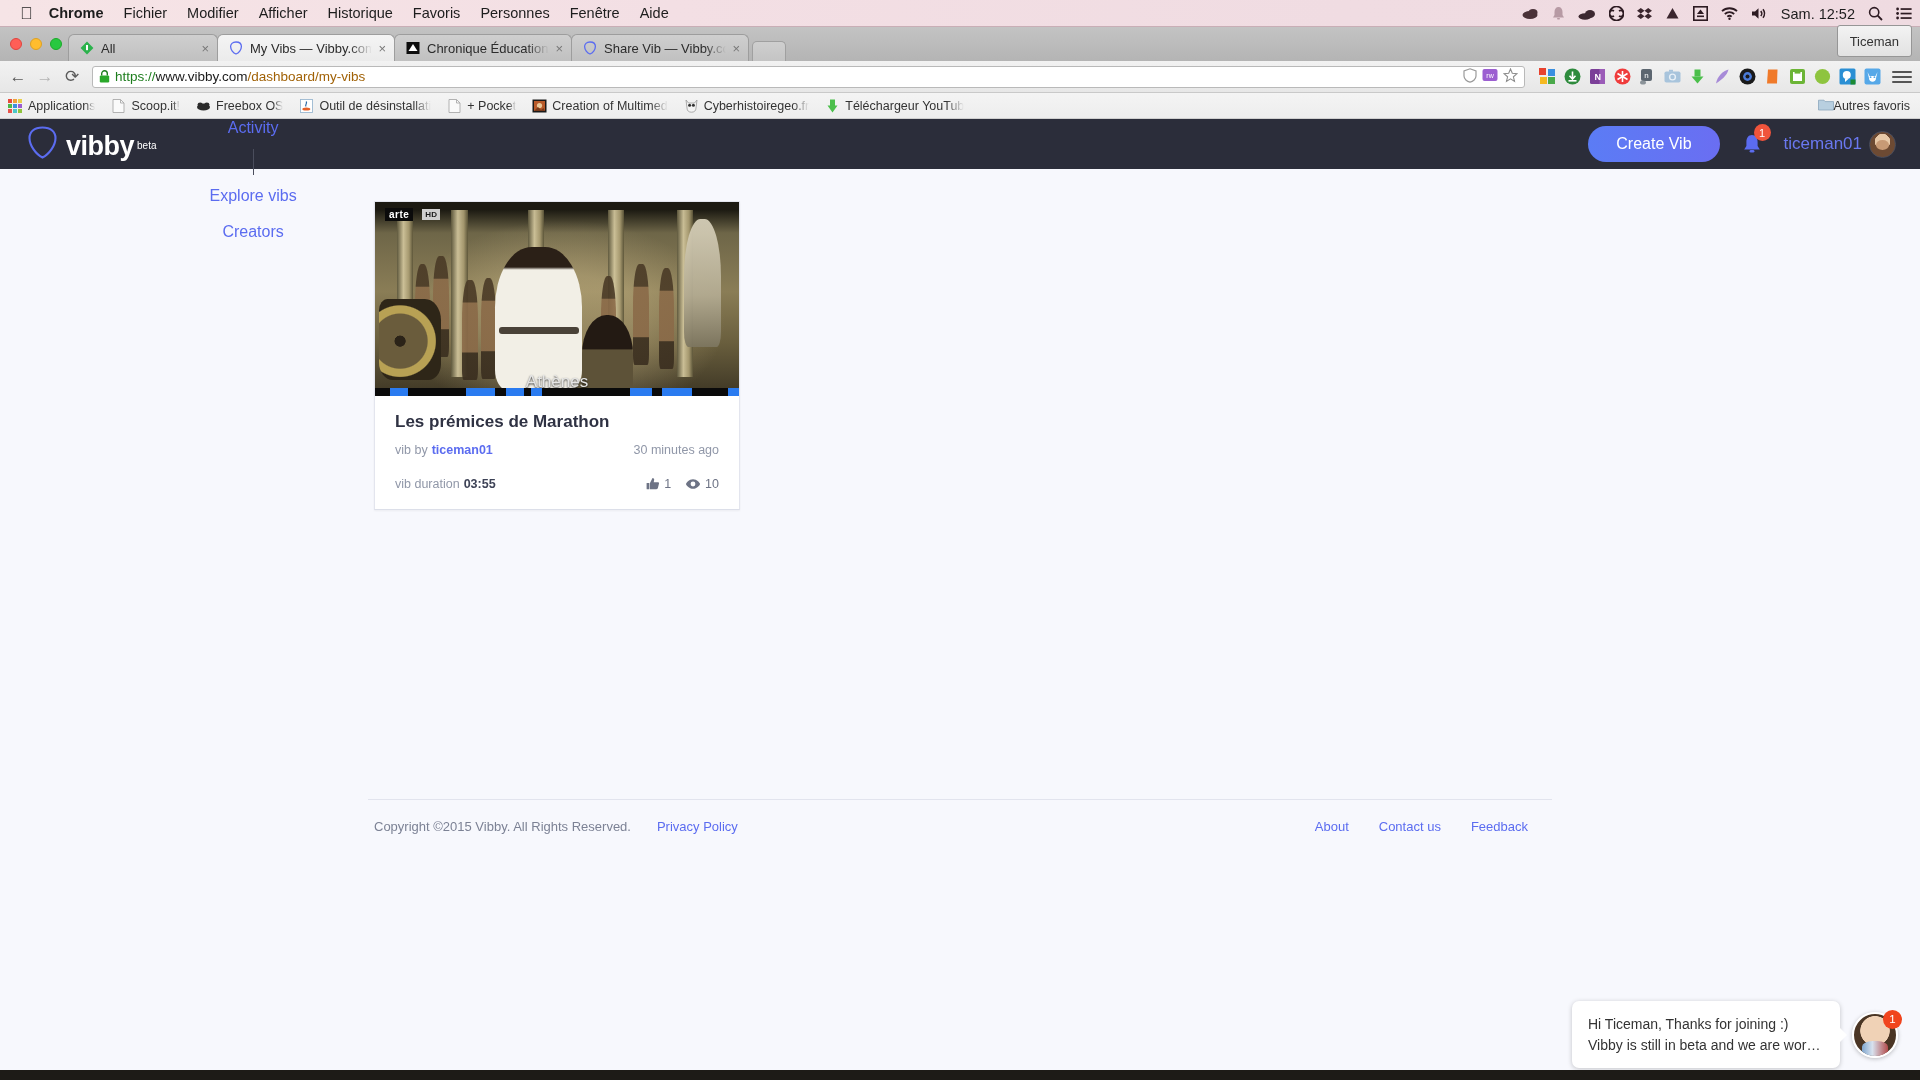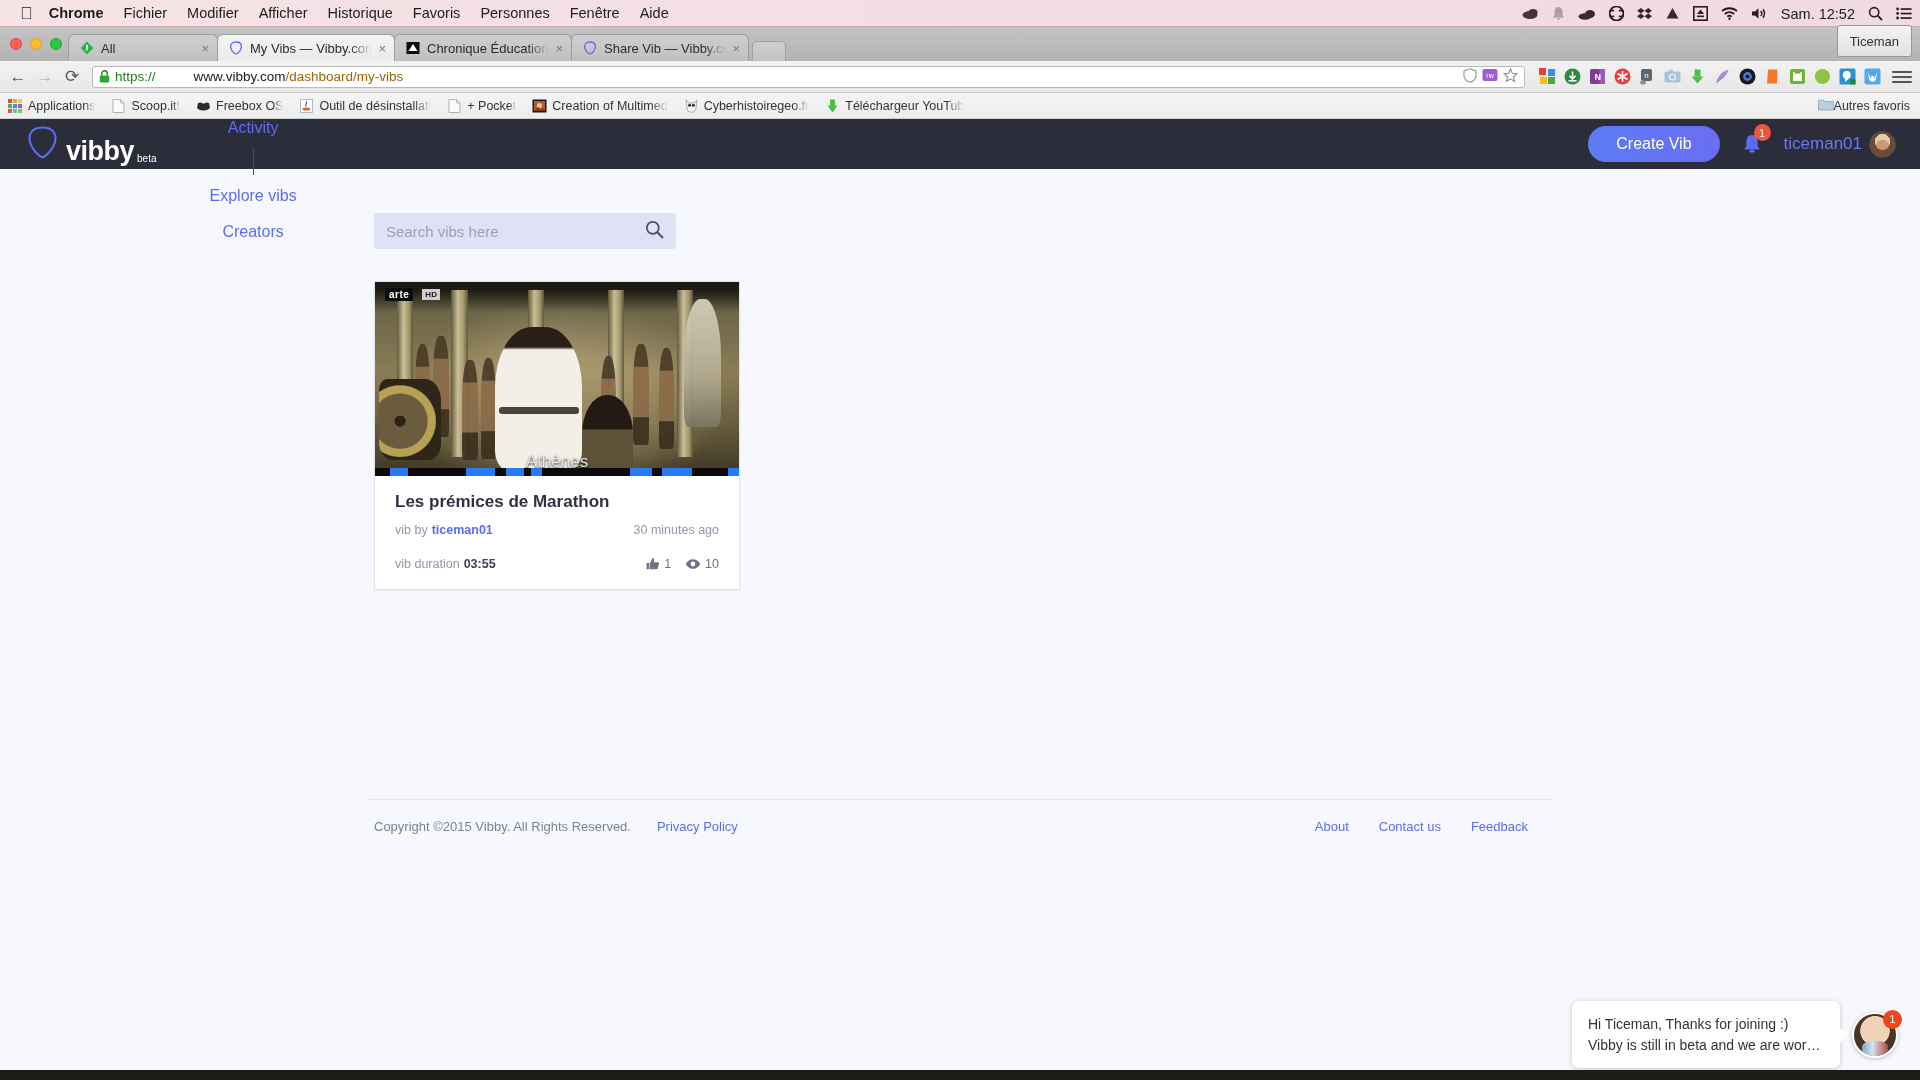--- a/index.html
+++ b/index.html
@@ -116,21 +116,21 @@
     border-radius: 3px;
     display: flex; align-items: center;
     padding: 0 4px;
     margin: 0 5px;
     font-size: 13.5px;
     position: relative;
   }
   .lock-icon { margin: 0 5px 0 2px; display: flex; align-items: center; }
   .url-text { color: #2b2b2b; white-space: nowrap; overflow: hidden; }
   .url-text .scheme { color: #1d7d1d; }
-  .url-text .host { color: #1a1a1a; margin-left: 38px; }
+  .url-text .host { color: #1a1a1a; }
   .url-text .path { color: #a16207; }
   .omnibox-right { margin-left: auto; display:flex; align-items:center; gap:5px; padding-right:2px;}
   .ext-strip { display: flex; align-items: center; gap: 8px; padding-left: 6px; }
   .ext-ico { width: 17px; height: 17px; border-radius: 3px; display:flex; align-items:center; justify-content:center; font-size:10px; color:#fff; }
   .hamburger { width: 20px; display:flex; flex-direction:column; gap:3px; margin-left:8px; margin-right:2px;}
   .hamburger i { display:block; height: 2px; background: #555; border-radius:1px; }
 
   
   .bookmarks {
     height: 26px;
@@ -154,21 +154,21 @@
   
   .page { height: calc(1080px - 27px - 34px - 32px - 26px); background: #f7f8fd; overflow: hidden; position: relative; }
 
   .vnav {
     height: 50px;
     background: #2b2d3a;
     display: flex; align-items: center;
     padding: 0 28px;
     position: relative;
   }
-  .vlogo { display: flex; align-items: flex-end; margin-right: 38px; }
+  .vlogo { display: flex; align-items: center; margin-right: 38px; }
   .vlogo .mark { margin-right: 9px; }
   .vlogo .wordmark { color: #fff; font-size: 27px; font-weight: bold; letter-spacing: -0.5px; line-height: 1; position:relative; top:2px;}
   .vlogo .beta { color: #fff; font-size: 10px; position: relative; top: 1px; left: -3px; margin-left: 6px; }
   .vnav-links { display: flex; align-items: center; gap: 6px; flex-direction: column; }
   .vlink {
     color: #5b6cf0; font-size: 16px;
     padding: 6px 12px; border-radius: 5px; white-space: nowrap;
   }
   .vlink.active { background: #3b3e4e; color: #ffffff; font-weight: 500; }
   .vsep { width: 1px; height: 26px; background: #4a4d5c; margin: 0 16px; }
@@ -719,31 +719,20 @@
         <span class="bell-badge">1</span>
       </span>
       <span class="user-area">
         <span class="user-name">ticeman01</span>
         <span class="avatar"></span>
       </span>
     </div>
   </div>
 
   <div class="content-wrap">
-    <div class="search-row">
-      <div class="searchbox">
-        <span class="ph">Search vibs here</span>
-        <span class="search-icon">
-          <svg width="19" height="19" viewBox="0 0 19 19">
-              <circle cx="7.8" cy="7.8" r="6" fill="none" stroke="#4b5063" stroke-width="1.8"></circle>
-              <line x1="12.3" y1="12.3" x2="18" y2="18" stroke="#4b5063" stroke-width="2"></line>
-            </svg>
-        </span>
-      </div>
-    </div>
 
     <div class="card">
       <div class="thumb">
         <div class="thumb-img">
           <span class="pillar" style="left:6%"></span>
           <span class="pillar" style="left:21%"></span>
           <span class="pillar" style="left:42%"></span>
           <span class="pillar" style="left:64%"></span>
           <span class="pillar" style="left:83%"></span>
           <span class="crowd" style="left:11%;bottom:16%"></span>

